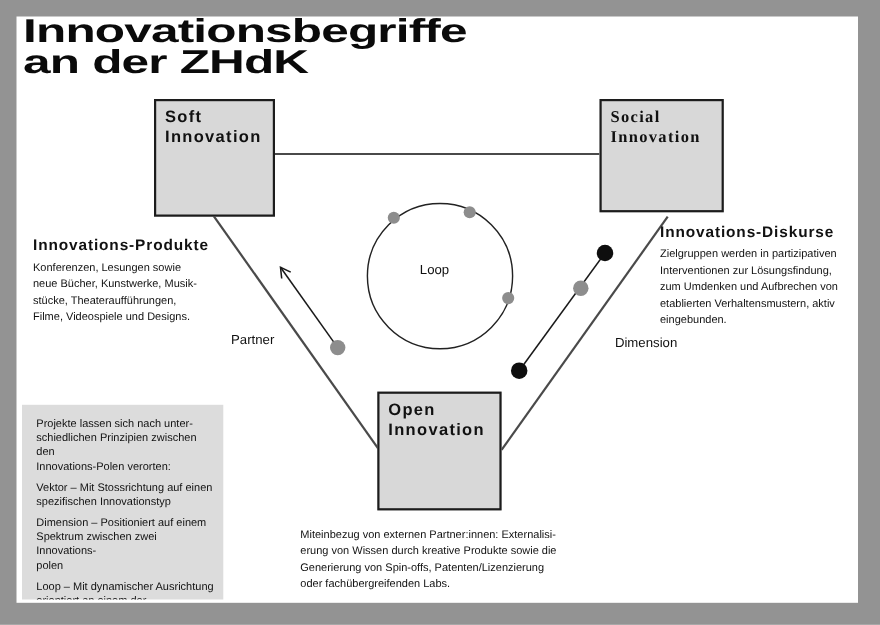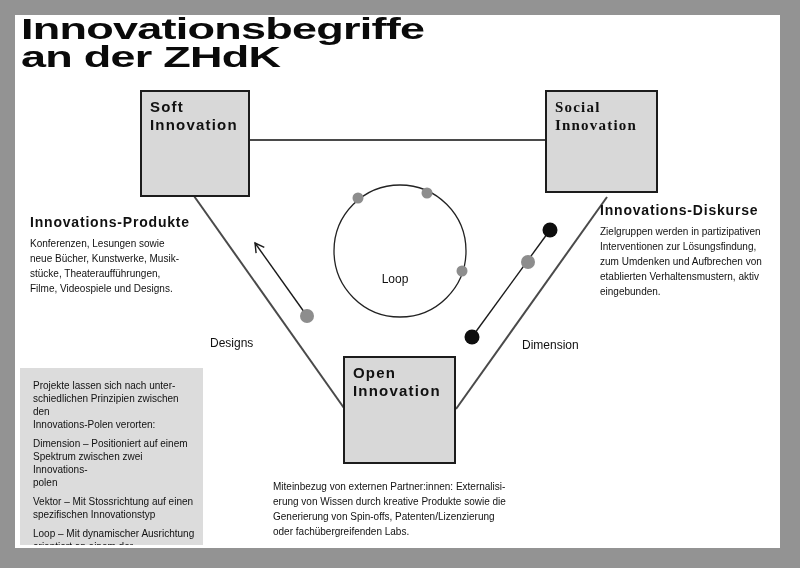--- a/index.html
+++ b/index.html
@@ -32,23 +32,23 @@
   }
   #node-soft{left:125px;top:75px;width:110px;height:107px;}
   #node-social{left:530px;top:75px;width:113px;height:103px;font-family:Liberation Serif, serif;}
   #node-open{left:328px;top:341px;width:113px;height:108px;}
   .block{position:absolute;}
   .block-heading{font-weight:bold;font-size:14px;letter-spacing:0.8px;}
   .block-body{font-size:10px;line-height:15px;white-space:pre-line;margin-top:6px;}
   #block-produkte{left:15px;top:199px;width:250px;}
   #block-diskurse{left:585px;top:187px;width:185px;}
   #block-partner{left:258px;top:458px;width:300px;}
-  .float-label{position:absolute;font-size:12px;margin-top:34px;}
+  .float-label{position:absolute;font-size:12px;}
   #label-vektor{left:195px;top:287px;}
-  #label-dimension{left:507px;top:289px;}
+  #label-dimension{left:544px;top:289px;}
   #label-loop{left:380px;top:230px;transform:translate(-50%,-50%);}
   .legend{
     position:absolute;left:5px;top:353px;width:183px;height:177px;
     box-sizing:border-box;background:var(--legend-fill,#dcdcdc);
     padding:11px 6px 0 13px;font-size:10px;line-height:13px;overflow:hidden;
   }
   .legend p{margin:0 0 6px 0;white-space:pre-line;}
 </style>
 </head>
 <body>
@@ -80,21 +80,21 @@
   </svg>
 
   <div class="node" id="node-soft">Soft
 Innovation</div>
   <div class="node" id="node-social">Social
 Innovation</div>
   <div class="node" id="node-open">Open
 Innovation</div>
 
   <div class="float-label" id="label-loop">Loop</div>
-  <div class="float-label" id="label-vektor">Designs</div>
+  <div class="float-label" id="label-vektor">Partner</div>
   <div class="float-label" id="label-dimension">Dimension</div>
 
   <div class="block" id="block-produkte">
     <div class="block-heading">Innovations-Produkte</div>
     <div class="block-body">Konferenzen, Lesungen sowie
 neue Bücher, Kunstwerke, Musik-
 stücke, Theateraufführungen,
 Filme, Videospiele und Designs.</div>
   </div>
 
@@ -111,23 +111,23 @@
     <div class="block-body">Miteinbezug von externen Partner:innen: Externalisi-
 erung von Wissen durch kreative Produkte sowie die
 Generierung von Spin-offs, Patenten/Lizenzierung
 oder fachübergreifenden Labs.</div>
   </div>
 
   <div class="legend">
     <p>Projekte lassen sich nach unter-
 schiedlichen Prinzipien zwischen den
 Innovations-Polen verorten:</p>
+    <p>Vektor – Mit Stossrichtung auf einen
+spezifischen Innovationstyp</p>
     <p>Dimension – Positioniert auf einem
 Spektrum zwischen zwei Innovations-
 polen</p>
-    <p>Vektor – Mit Stossrichtung auf einen
-spezifischen Innovationstyp</p>
     <p>Loop – Mit dynamischer Ausrichtung
 orientiert an einem der Innovationspole
 je nach Projektphase</p>
   </div>
 
 </div>
 
 </body></html>

